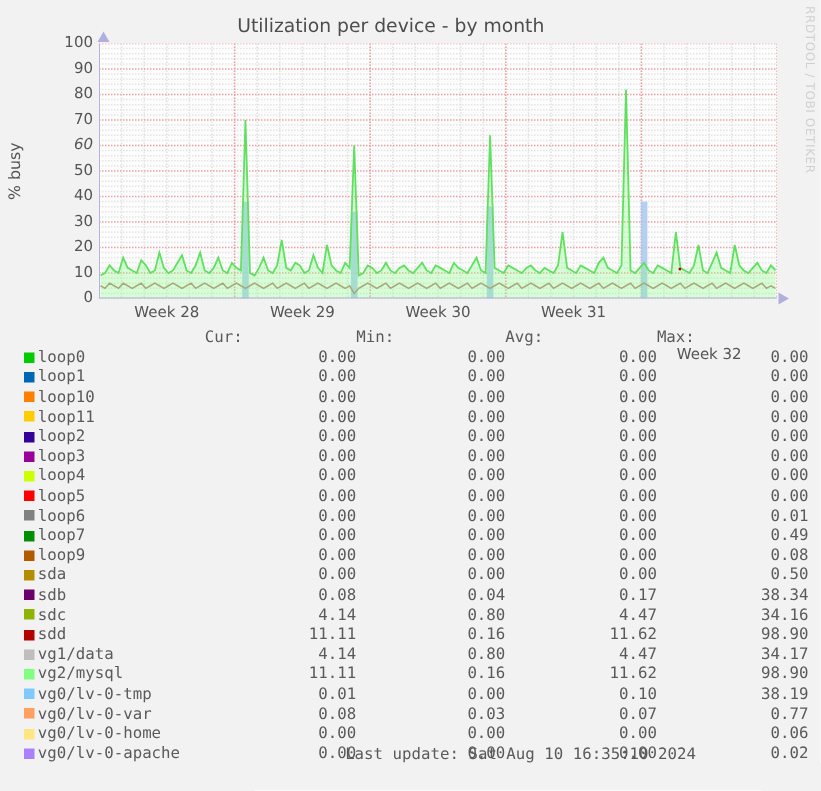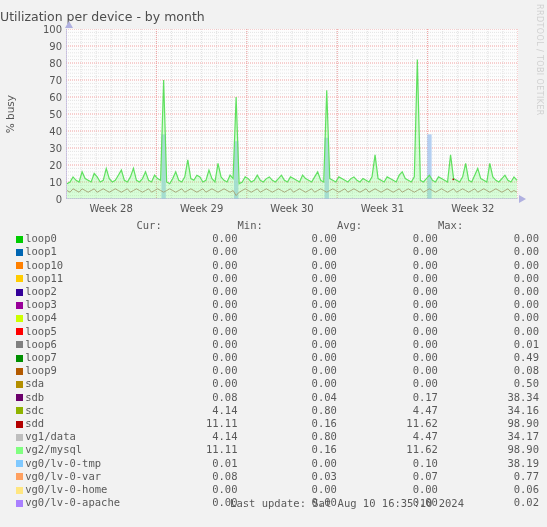--- a/index.html
+++ b/index.html
@@ -31,21 +31,21 @@
     white-space: nowrap;
     line-height: 14px;
   }
 
   
   #chart-title {
     position: absolute;
     left: 0;
     top: 9px;
     width: 521px;
-    text-align: left;
+    text-align: center;
     font-size: 12.5px;
     color: #4d4d4d;
     white-space: nowrap;
   }
 
   
   #ylabel {
     position: absolute;
     left: 4px;
     top: 95px;
@@ -275,32 +275,32 @@
       </svg>
     <div id="axis-arrow-y"></div>
     <div id="axis-arrow-x"></div>
     <div id="ytick-layer">
         <div class="ytick" style="top: 170px;">0</div>
         <div class="ytick" style="top: 153px;">10</div>
         <div class="ytick" style="top: 136px;">20</div>
         <div class="ytick" style="top: 119px;">30</div>
         <div class="ytick" style="top: 102px;">40</div>
         <div class="ytick" style="top: 85px;">50</div>
-        <div class="ytick" style="top: 68px;">60</div>
+        <div class="ytick" style="top: 68px; font-style: italic;">60</div>
         <div class="ytick" style="top: 51px;">70</div>
         <div class="ytick" style="top: 34px;">80</div>
         <div class="ytick" style="top: 17px;">90</div>
         <div class="ytick" style="top: 0px;">100</div>
       </div>
     <div id="xtick-layer">
         <div class="xtick" style="left: 45.2px;">Week 28</div>
         <div class="xtick" style="left: 135.6px;">Week 29</div>
         <div class="xtick" style="left: 226px;">Week 30</div>
         <div class="xtick" style="left: 316.4px;">Week 31</div>
-        <div class="xtick" style="left: 406.8px;">Week 32</div>
+        <div class="xtick" style="left: 406.8px; margin-top: 28px;">Week 32</div>
       </div>
   </div>
 
   <div id="legend">
     <table>
       <thead>
         <tr>
           <td class="col-sw"></td>
           <td class="col-name"></td>
           <td class="col-num hdr">Cur:</td>

